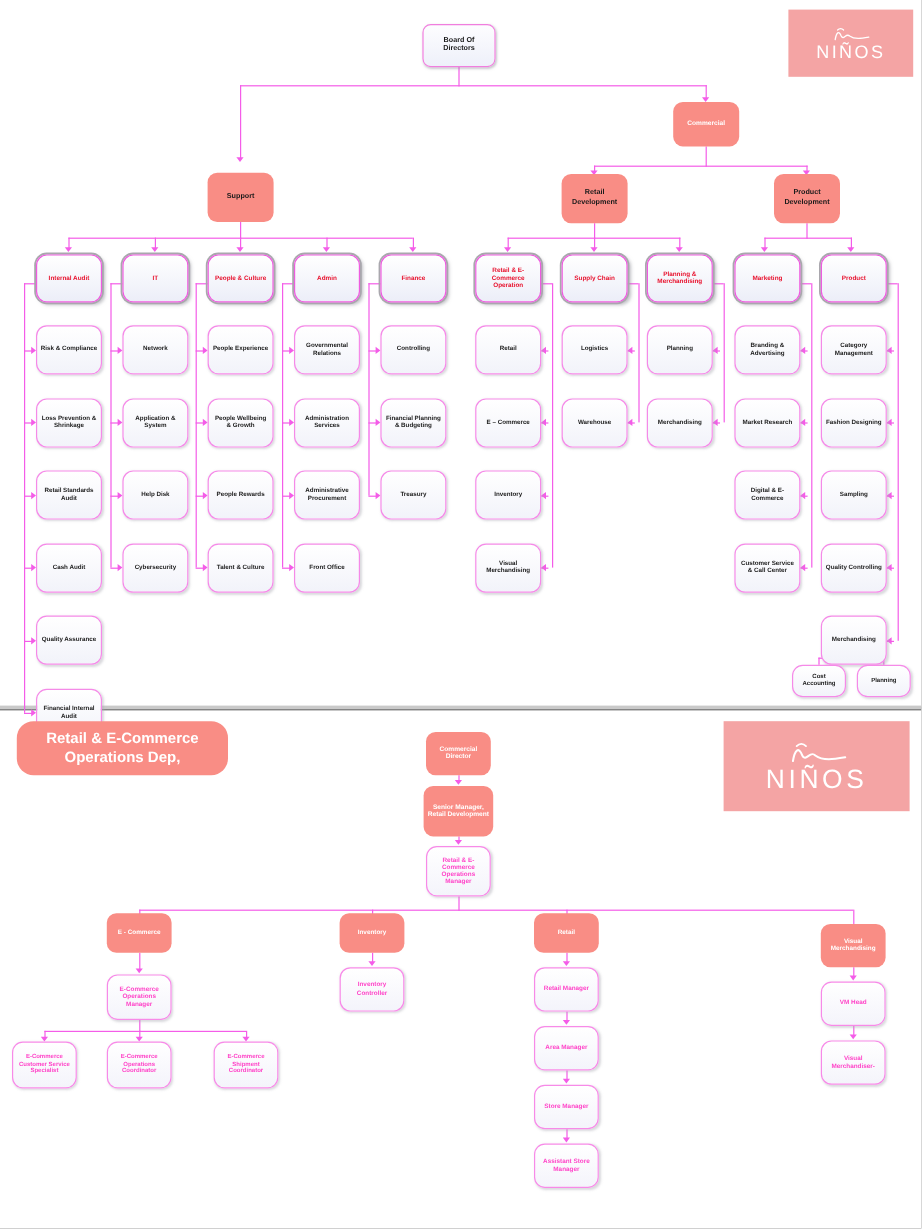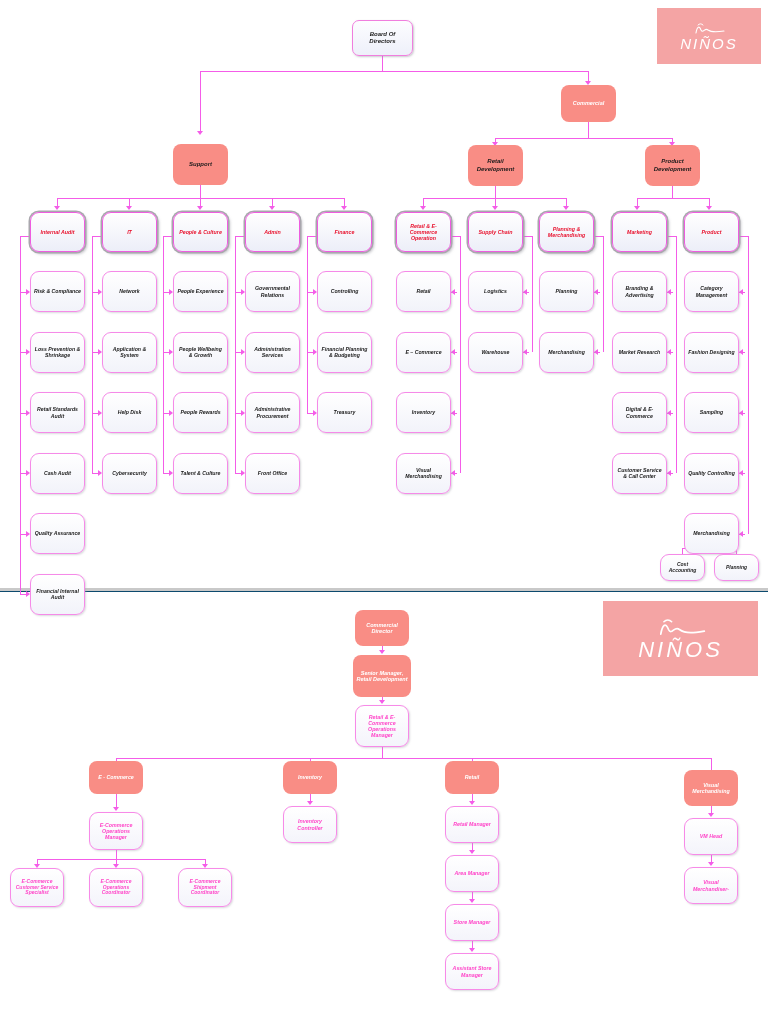--- a/index.html
+++ b/index.html
@@ -5,22 +5,21 @@
   * { box-sizing: border-box; }
   html, body {
     margin: 0; padding: 0;
     background: #ffffff;
     font-family: "Liberation Sans", sans-serif;
   }
   #page {
     position: relative;
     width: 768px; height: 1024px;
     overflow: hidden;
-    background: #0c4a6e;
-    font-style: italic;
+    background: #737373;
   }
 
   
   .panel { position: absolute; left: 0; width: 768px; background: #ffffff; }
   #panel-top    { top: 0;   height: 589px; }
   #panel-bottom { top: 592px; height: 432px; }
   .panel-divider {
     position: absolute; left: 0; top: 588px;
     width: 768px; height: 3px;
     background: #c9c9c9;
@@ -366,20 +365,21 @@
 
     <div class="logo" id="logo-bottom" style="top:9px; left:603px;">
       <svg class="logo-mark" width="56" height="22" viewBox="0 0 36 14">
         <path d="M5 11 C6 5,8 3,10 8 C12 12,14 5,17 8 C21 11,27 10,33 9" fill="none" stroke="#ffffff" stroke-width="1.1" stroke-linecap="round"></path>
         <path d="M7 3 C8.5 1.4,10.5 1.4,12 3" fill="none" stroke="#ffffff" stroke-width="1" stroke-linecap="round"></path>
       </svg>
       <span class="logo-word">NIÑOS</span>
     </div>
   </div>
 
+  <div id="dep-title">Retail &amp; E-Commerce Operations Dep,</div>
 
   <div id="bottom-layer" style="position:absolute; left:0; top:0; width:768px; height:1024px;">
       <div class="node n-fill n-fill-white" style="left:355px; top:610px; width:54px; height:36px; font-size:5.5px;">Commercial Director</div>
       <div class="ln lnv" style="left:382px; top:646px; height:5px;"></div>
       <div class="arw arw-d" style="left:379px; top:650px;"></div>
       <div class="node n-fill n-fill-white" style="left:353px; top:655px; width:58px; height:42px; font-size:5.5px;">Senior Manager, Retail Development</div>
       <div class="ln lnv" style="left:382px; top:697px; height:4px;"></div>
       <div class="arw arw-d" style="left:379px; top:700px;"></div>
       <div class="node n-pink" style="left:355px; top:705px; width:54px; height:42px; font-size:5.3px;">Retail &amp; E-Commerce Operations Manager</div>
       <div class="ln lnv" style="left:382px; top:747px; height:12px;"></div>

